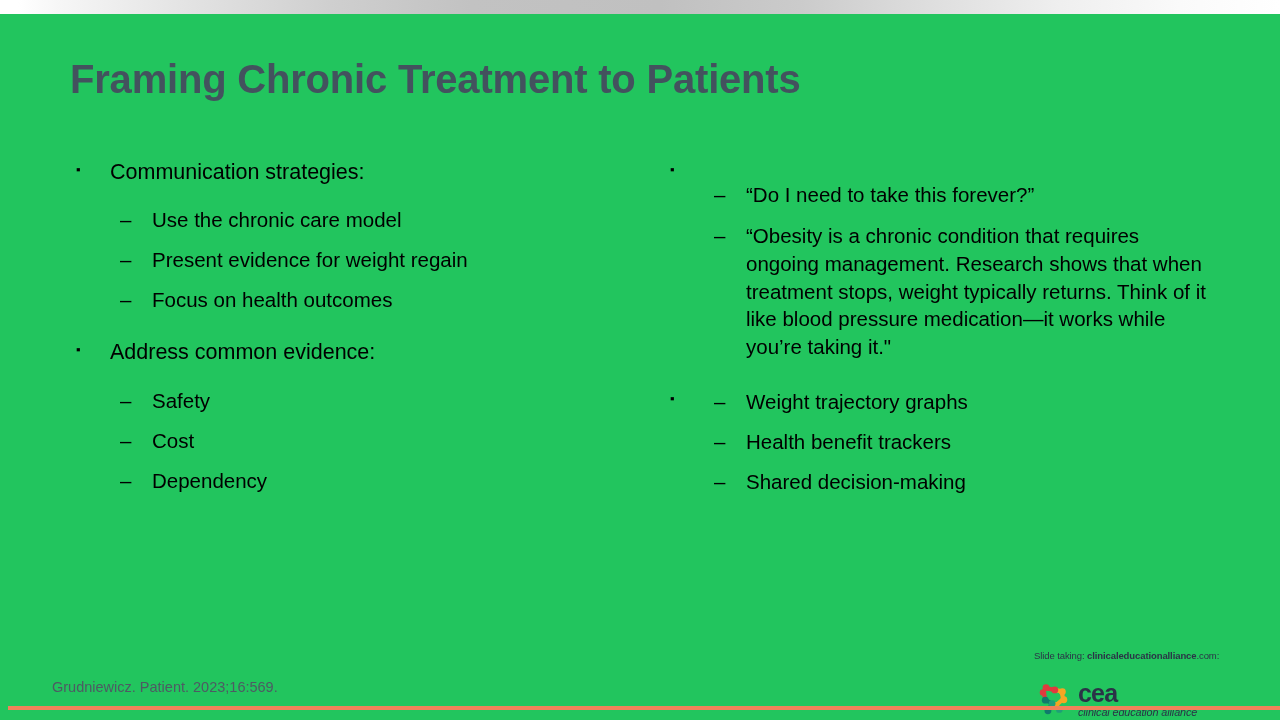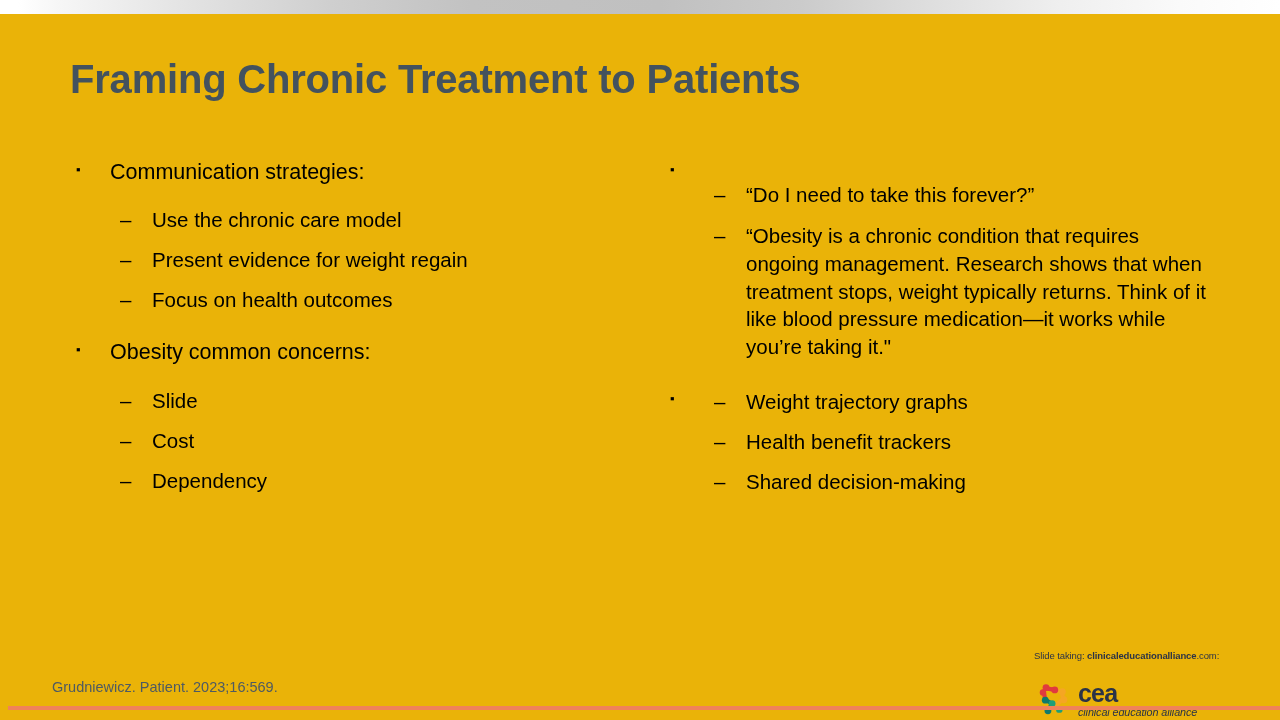--- a/index.html
+++ b/index.html
@@ -7,21 +7,21 @@
     padding: 0;
     background: #ffffff;
   }
   body {
     font-family: "Liberation Sans", sans-serif;
   }
   .slide {
     position: relative;
     width: 1280px;
     height: 720px;
-    background: #eab308;
+    background: #22c55e;
     overflow: hidden;
   }
 
   
   .top-band {
     position: absolute;
     left: 0;
     top: 0;
     width: 1280px;
     height: 14px;
@@ -181,26 +181,26 @@
       <span>Present evidence for weight regain</span>
     </div>
 
     <div class="lvl2 gap-big">
       <span class="marker">–</span>
       <span>Focus on health outcomes</span>
     </div>
 
     <div class="lvl1 gap-after">
       <span class="marker">▪</span>
-      <span>Obesity common concerns:</span>
-    </div>
-
-    <div class="lvl2">
-      <span class="marker">–</span>
-      <span>Slide</span>
+      <span>Address common evidence:</span>
+    </div>
+
+    <div class="lvl2">
+      <span class="marker">–</span>
+      <span>Safety</span>
     </div>
 
     <div class="lvl2">
       <span class="marker">–</span>
       <span>Cost</span>
     </div>
 
     <div class="lvl2">
       <span class="marker">–</span>
       <span>Dependency</span>

